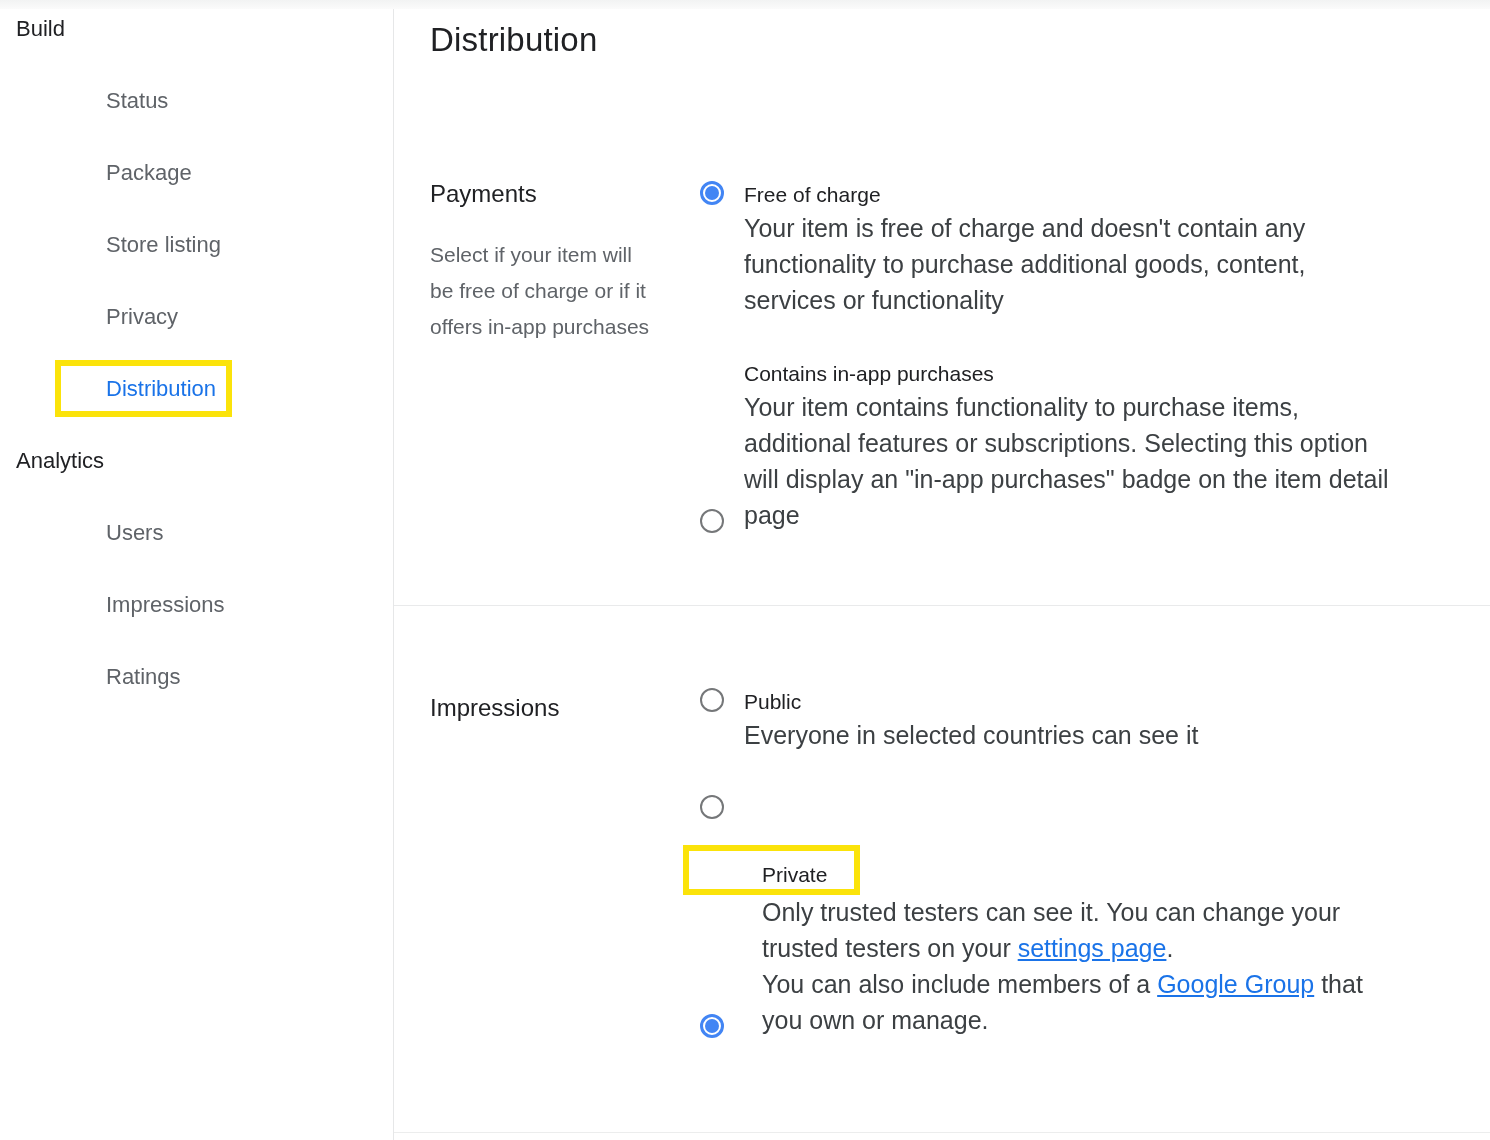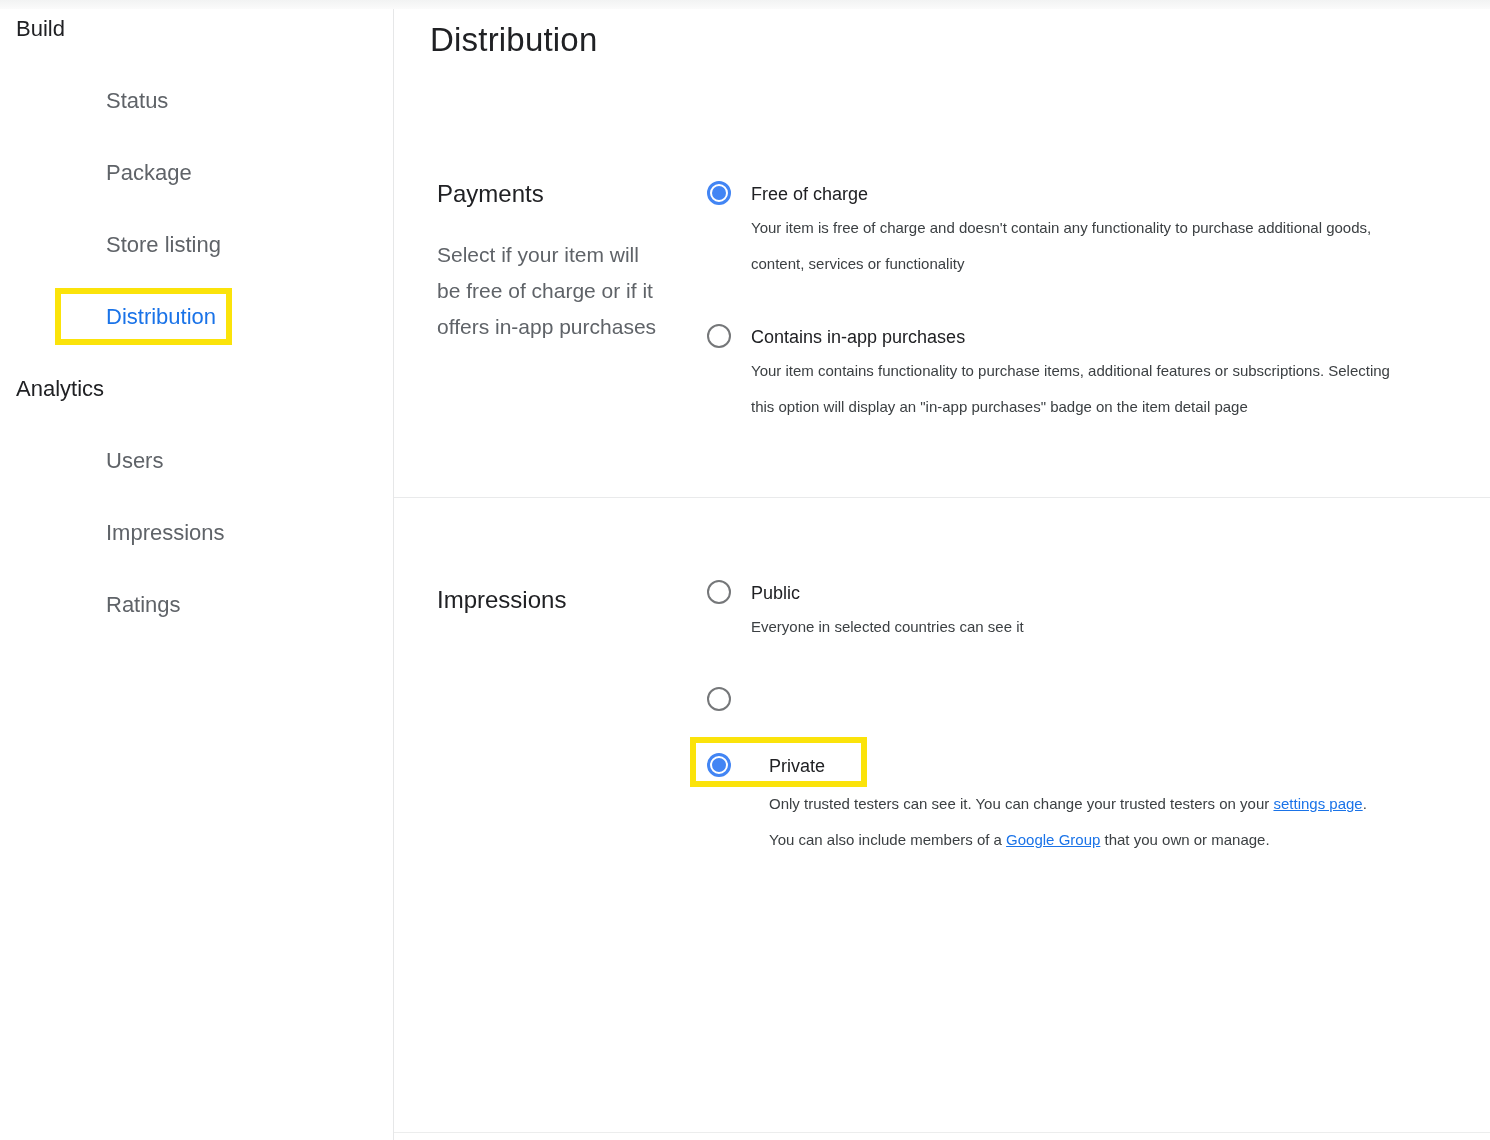--- a/index.html
+++ b/index.html
@@ -50,21 +50,21 @@
 
   
   .content{
     flex:1;position:relative;
     padding:18px 40px 0 36px;
   }
   .page-title{
     font-size:33px;font-weight:400;color:var(--dark);
     margin:0;line-height:44px;letter-spacing:0.2px;
   }
-  .settings-section{display:flex;margin-left:7px;}
+  .settings-section{display:flex;}
   .payments-section{margin-top:117px;}
   .visibility-section{padding-top:80px;}
   .section-left{width:270px;flex:none;}
   .section-heading{
     font-size:24px;font-weight:500;color:var(--dark);
     margin:0;line-height:30px;
   }
   .visibility-section .section-heading{margin-top:7px;}
   .section-desc{
     margin:28px 0 0;font-size:21px;line-height:36px;
@@ -75,36 +75,36 @@
     border:none;border-top:1px solid #e9eaeb;
     margin:72px -40px 0 -36px;
   }
   .bottom-divider{
     position:absolute;left:0;right:0;top:1132px;
     border-top:1px solid #eceded;
   }
 
   
   .option{display:flex;gap:20px;margin-bottom:40px;}
-  .option:last-child{margin-bottom:0;}
+  .option:last-child{margin-bottom:0;align-items:flex-end;}
   .radio{
     width:24px;height:24px;flex:none;margin-top:2px;
     border:2.5px solid #757779;border-radius:50%;
     background:#fff;position:relative;cursor:pointer;
   }
   .radio.selected{border:3px solid var(--radio-blue);}
   .radio.selected::after{
     content:"";position:absolute;inset:2px;
     border-radius:50%;background:var(--radio-blue);
   }
   .option-label{
-    font-size:18px;line-height:31px;color:var(--dark);cursor:pointer;
+    font-size:21px;line-height:31px;color:var(--dark);cursor:pointer;
   }
   .option-desc{
-    font-size:15px;line-height:36px;color:var(--desc);max-width:645px;
+    font-size:25px;line-height:36px;color:var(--desc);max-width:645px;
   }
   .option-private{position:relative;gap:38px;}
   .private-highlight-box{
     position:absolute;left:-17px;top:-14px;
     width:177px;height:50px;
     border:6px solid var(--yellow);
   }
   .option-private .option-desc{margin-top:4px;}
   a.link{color:var(--blue);text-decoration:underline;cursor:pointer;}
 </style>
@@ -113,20 +113,21 @@
 
 <div class="top-strip"></div>
 
 <div class="app">
 
   <aside class="sidebar">
     <div class="nav-header">Build</div>
     <div class="nav-item">Status</div>
     <div class="nav-item">Package</div>
     <div class="nav-item">Store listing</div>
+    <div class="nav-item">Privacy</div>
     <div class="nav-item active">
       <div class="sidebar-highlight-box"></div>
       <span>Distribution</span>
     </div>
     <div class="nav-header">Analytics</div>
     <div class="nav-item">Users</div>
     <div class="nav-item">Impressions</div>
     <div class="nav-item">Ratings</div>
   </aside>
 

